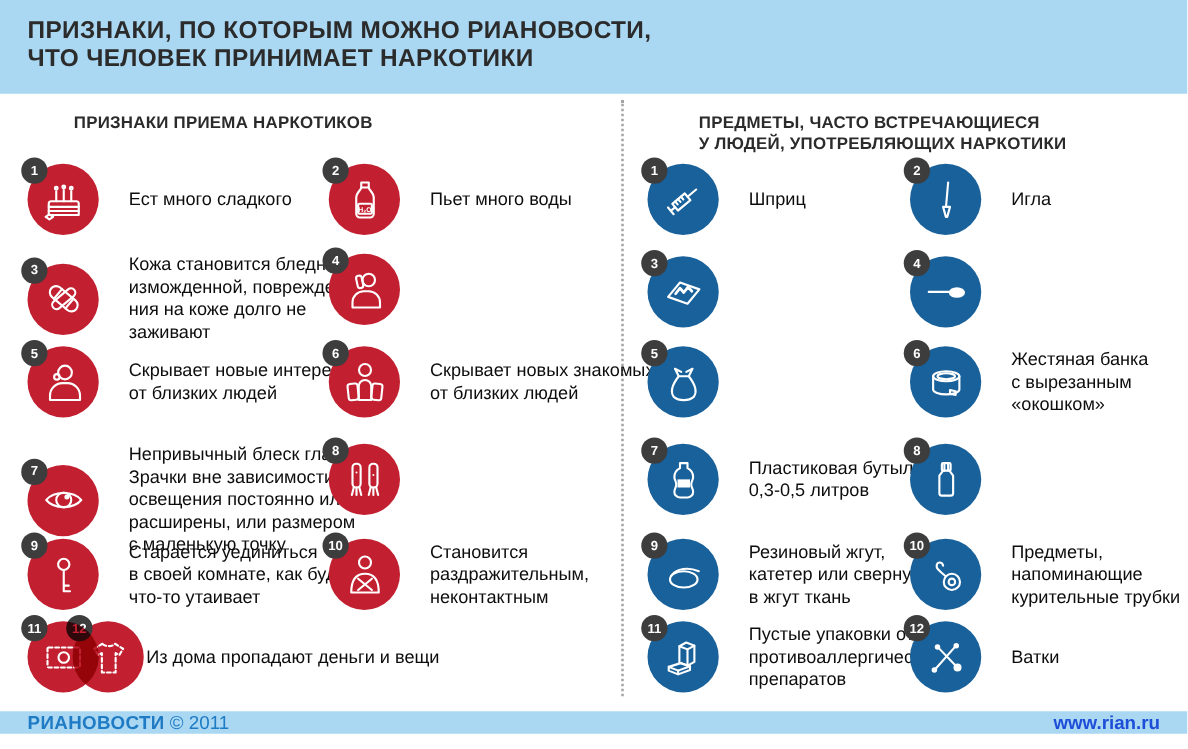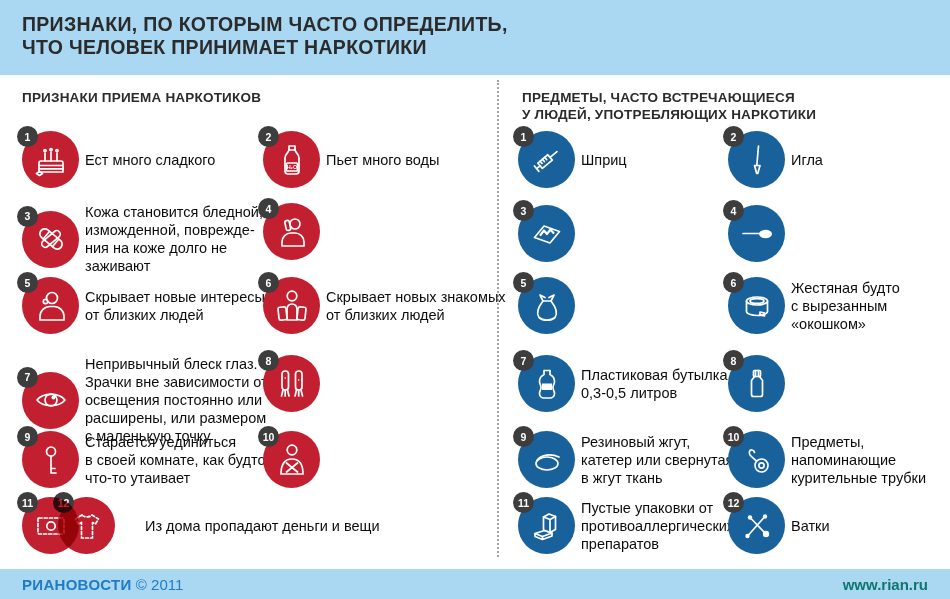--- a/index.html
+++ b/index.html
@@ -2,60 +2,60 @@
 <html lang="ru"><head>
 <meta charset="utf-8">
 <style>
   html,body{margin:0;padding:0;}
   body{
     width:950px;height:599px;position:relative;overflow:hidden;
     background:#ffffff;font-family:"Liberation Sans",sans-serif;
   }
   .band{position:absolute;left:0;right:0;background:#aad7f2;}
   .header-band{top:0;height:75px;}
-  .footer-band{top:569px;height:30px;display:flex;align-items:center;justify-content:space-between;padding:0 22px;box-sizing:border-box;}
+  .footer-band{top:569px;height:18px;display:flex;align-items:center;justify-content:space-between;padding:0 22px;box-sizing:border-box;}
   .page-title{
     position:absolute;left:22px;top:13px;
     font-size:19.5px;font-weight:bold;color:#2b2b2b;line-height:23px;
     white-space:pre-line;letter-spacing:.3px;
   }
   .section-heading{
     position:absolute;font-size:13.5px;font-weight:bold;color:#2b2b2b;
-    line-height:17px;white-space:pre-line;letter-spacing:.2px;
+    line-height:17px;white-space:pre-line;letter-spacing:.2px;margin-left:37px;
   }
   .left-heading{left:22px;top:89px;}
   .right-heading{left:522px;top:89px;}
   .divider{position:absolute;left:497px;top:80px;height:477px;width:0;border-left:2px dotted #a3a3a3;}
   .item{position:absolute;display:flex;align-items:center;}
   .icon-circle{
     width:57px;height:57px;border-radius:50%;position:relative;flex:none;
     display:flex;align-items:center;justify-content:center;
   }
   .red{background:#c22030;}
   .blue{background:#19619b;}
   .overlap{margin-left:-21px;mix-blend-mode:multiply;}
   .badge{
     position:absolute;top:-5px;left:-5px;width:21px;height:21px;border-radius:50%;
     background:#3d3d3d;color:#ffffff;font-size:10.5px;font-weight:bold;
     display:flex;align-items:center;justify-content:center;z-index:2;
   }
   .item-text{
-    margin-left:6px;font-size:14.5px;line-height:18px;color:#0d0d0d;white-space:pre-line;
+    margin-left:24px;font-size:14.5px;line-height:18px;color:#0d0d0d;white-space:pre-line;
   }
   .pair{display:flex;position:relative;}
   .icon-circle svg{stroke:#ffffff;fill:none;stroke-width:1.7;stroke-linecap:round;stroke-linejoin:round;}
   .brand-row{font-size:15px;color:#1e7bc4;}
   .brand-logo{font-weight:bold;letter-spacing:.3px;}
-  .site-url{font-size:15px;font-weight:bold;color:#0f766e;}
+  .site-url{font-size:15px;font-weight:bold;color:#1d4ed8;}
 </style>
 </head>
 <body>
 
 <div class="band header-band"></div>
-<div class="page-title">ПРИЗНАКИ, ПО КОТОРЫМ ЧАСТО ОПРЕДЕЛИТЬ,
+<div class="page-title">ПРИЗНАКИ, ПО КОТОРЫМ МОЖНО РИАНОВОСТИ,
 ЧТО ЧЕЛОВЕК ПРИНИМАЕТ НАРКОТИКИ</div>
 
 <div class="section-heading left-heading">ПРИЗНАКИ ПРИЕМА НАРКОТИКОВ</div>
 <div class="section-heading right-heading">ПРЕДМЕТЫ, ЧАСТО ВСТРЕЧАЮЩИЕСЯ
 У ЛЮДЕЙ, УПОТРЕБЛЯЮЩИХ НАРКОТИКИ</div>
 <div class="divider"></div>
 
 <div class="item" style="left:22px;top:131px">
   <div class="icon-circle red">
     <span class="badge">1</span>
@@ -187,39 +187,42 @@
 
 <div class="item" style="left:263px;top:431px">
   <div class="icon-circle red">
     <span class="badge">10</span>
     <svg width="36" height="36" viewBox="0 0 36 36">
       <circle cx="18" cy="8" r="4.8"></circle>
       <path d="M7 32 c0 -10 4 -15 11 -15 c7 0 11 5 11 15 z"></path>
       <path d="M12.5 21 L23.5 30 M23.5 21 L12.5 30"></path>
     </svg>
   </div>
+  <div class="item-text">Становится
+раздражительным,
+неконтактным</div>
 </div>
 
 <div class="item" style="left:22px;top:497px">
   <div class="pair">
     <div class="icon-circle red">
       <span class="badge">11</span>
       <svg width="36" height="36" viewBox="0 0 36 36">
         <rect x="5" y="10" width="26" height="16" rx="1" stroke-dasharray="3 2.2"></rect>
         <circle cx="18" cy="18" r="4.2"></circle>
       </svg>
     </div>
     <div class="icon-circle red overlap">
       <span class="badge">12</span>
       <svg width="36" height="36" viewBox="0 0 36 36">
         <path d="M13 7 L6.5 11 L9.5 16 L12.5 14.5 V30 H23.5 V14.5 L26.5 16 L29.5 11 L23 7 C21.5 9.5 14.5 9.5 13 7 z" stroke-dasharray="3 2.2"></path>
       </svg>
     </div>
   </div>
-  <div class="item-text" style="margin-left:30px">Из дома пропадают деньги и вещи</div>
+  <div class="item-text" style="margin-left:2px">Из дома пропадают деньги и вещи</div>
 </div>
 
 <div class="item" style="left:518px;top:131px">
   <div class="icon-circle blue">
     <span class="badge">1</span>
     <svg width="36" height="36" viewBox="0 0 36 36">
       <g transform="rotate(-40 18 18)">
         <rect x="9" y="14.5" width="13" height="7"></rect>
         <path d="M22 18 h9 M9 18 h-4.5 M4.5 14.5 v7"></path>
         <path d="M12 14.5 v3 M15 14.5 v3 M18 14.5 v3"></path>
@@ -273,21 +276,21 @@
 <div class="item" style="left:728px;top:277px">
   <div class="icon-circle blue">
     <span class="badge">6</span>
     <svg width="36" height="36" viewBox="0 0 36 36">
       <ellipse cx="18" cy="13" rx="10.5" ry="4"></ellipse>
       <path d="M7.5 13 v10.5 c0 2.2 4.7 4 10.5 4 s10.5 -1.8 10.5 -4 V13"></path>
       <ellipse cx="18" cy="13" rx="7" ry="2.4"></ellipse>
       <path d="M21 24 l4.5 1 v3 l-4.5 -1 z"></path>
     </svg>
   </div>
-  <div class="item-text">Жестяная будто
+  <div class="item-text">Жестяная банка
 с вырезанным
 «окошком»</div>
 </div>
 
 <div class="item" style="left:518px;top:355px">
   <div class="icon-circle blue">
     <span class="badge">7</span>
     <svg width="36" height="36" viewBox="0 0 36 36">
       <path d="M15 4.5 h6 v4 c3 1.5 4.5 3.8 4.5 7 c0 2.5 -1.5 3.5 -1.5 6 c0 2.5 1.5 3.5 1.5 6 a4.5 4.5 0 0 1 -4.5 4.5 h-6 a4.5 4.5 0 0 1 -4.5 -4.5 c0 -2.5 1.5 -3.5 1.5 -6 c0 -2.5 -1.5 -3.5 -1.5 -6 c0 -3.2 1.5 -5.5 4.5 -7 z"></path>
       <rect x="13" y="17.5" width="10" height="6.5" fill="#fff" stroke="none"></rect>

